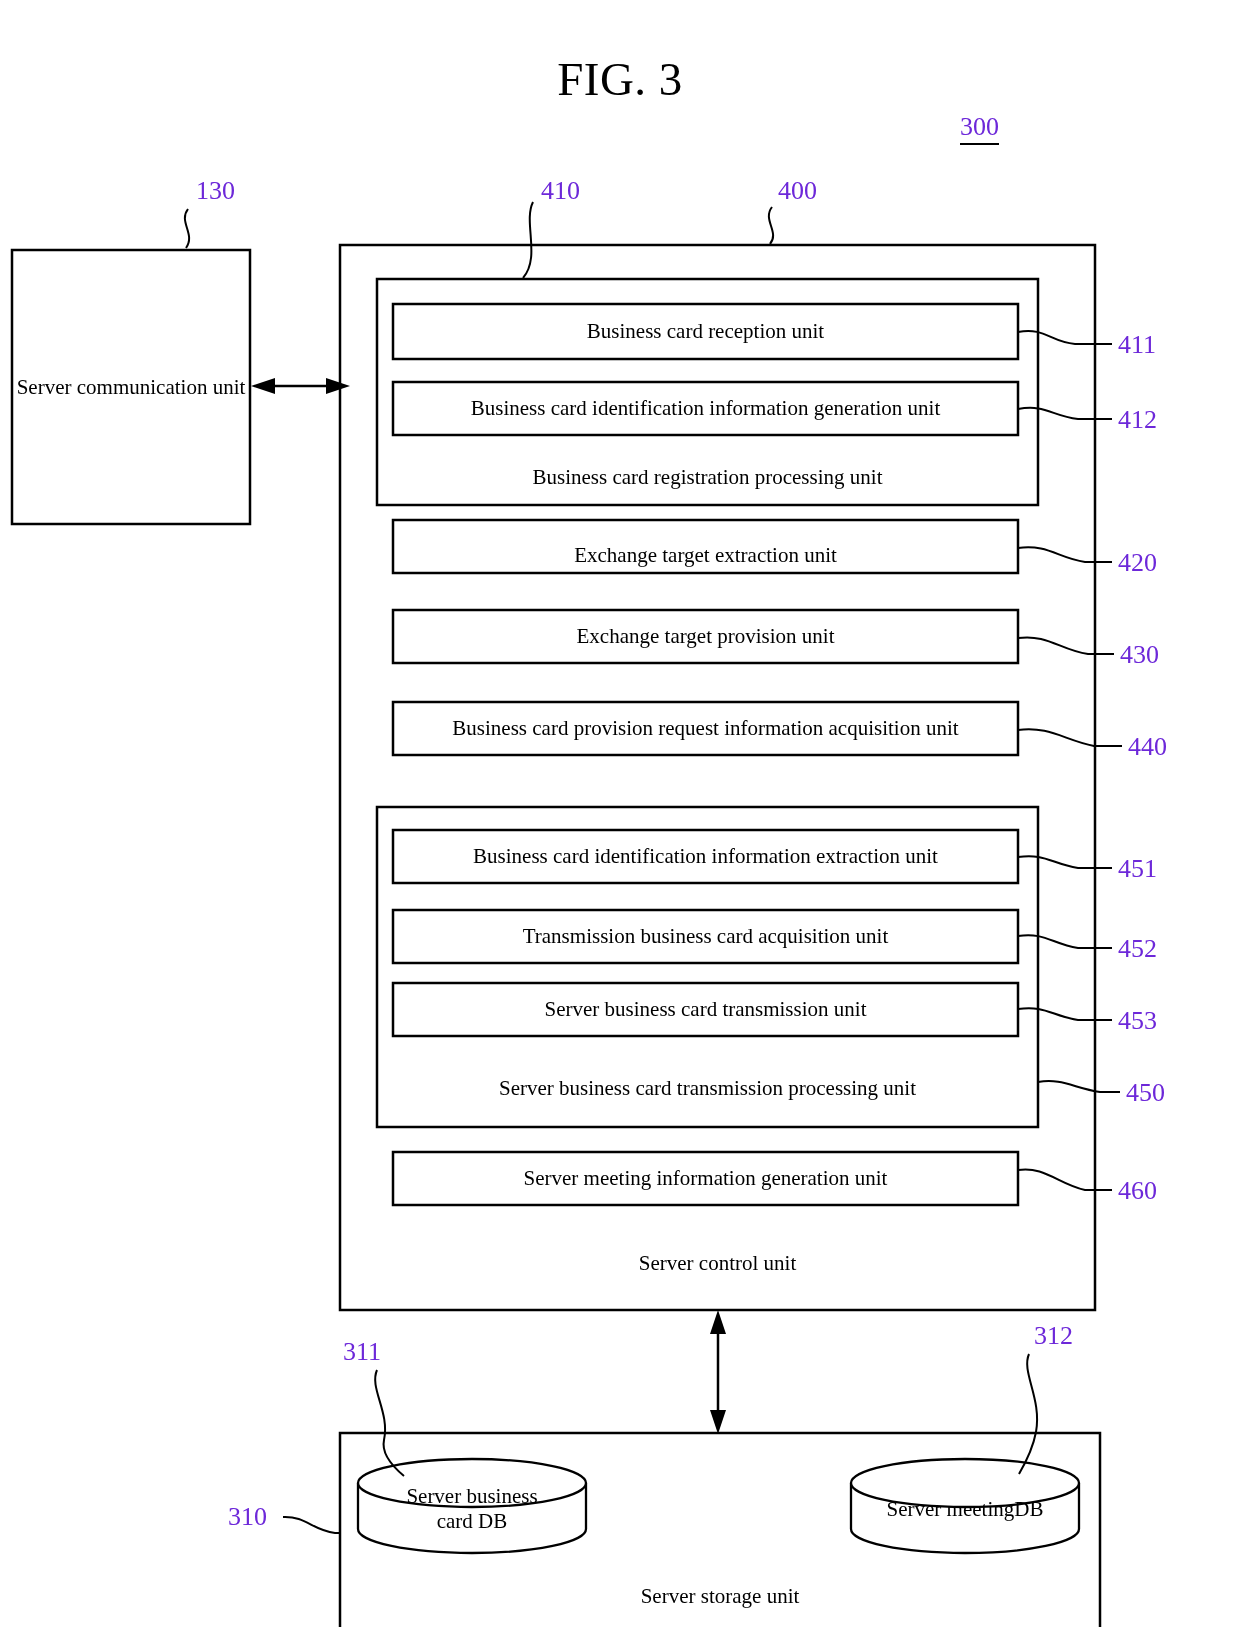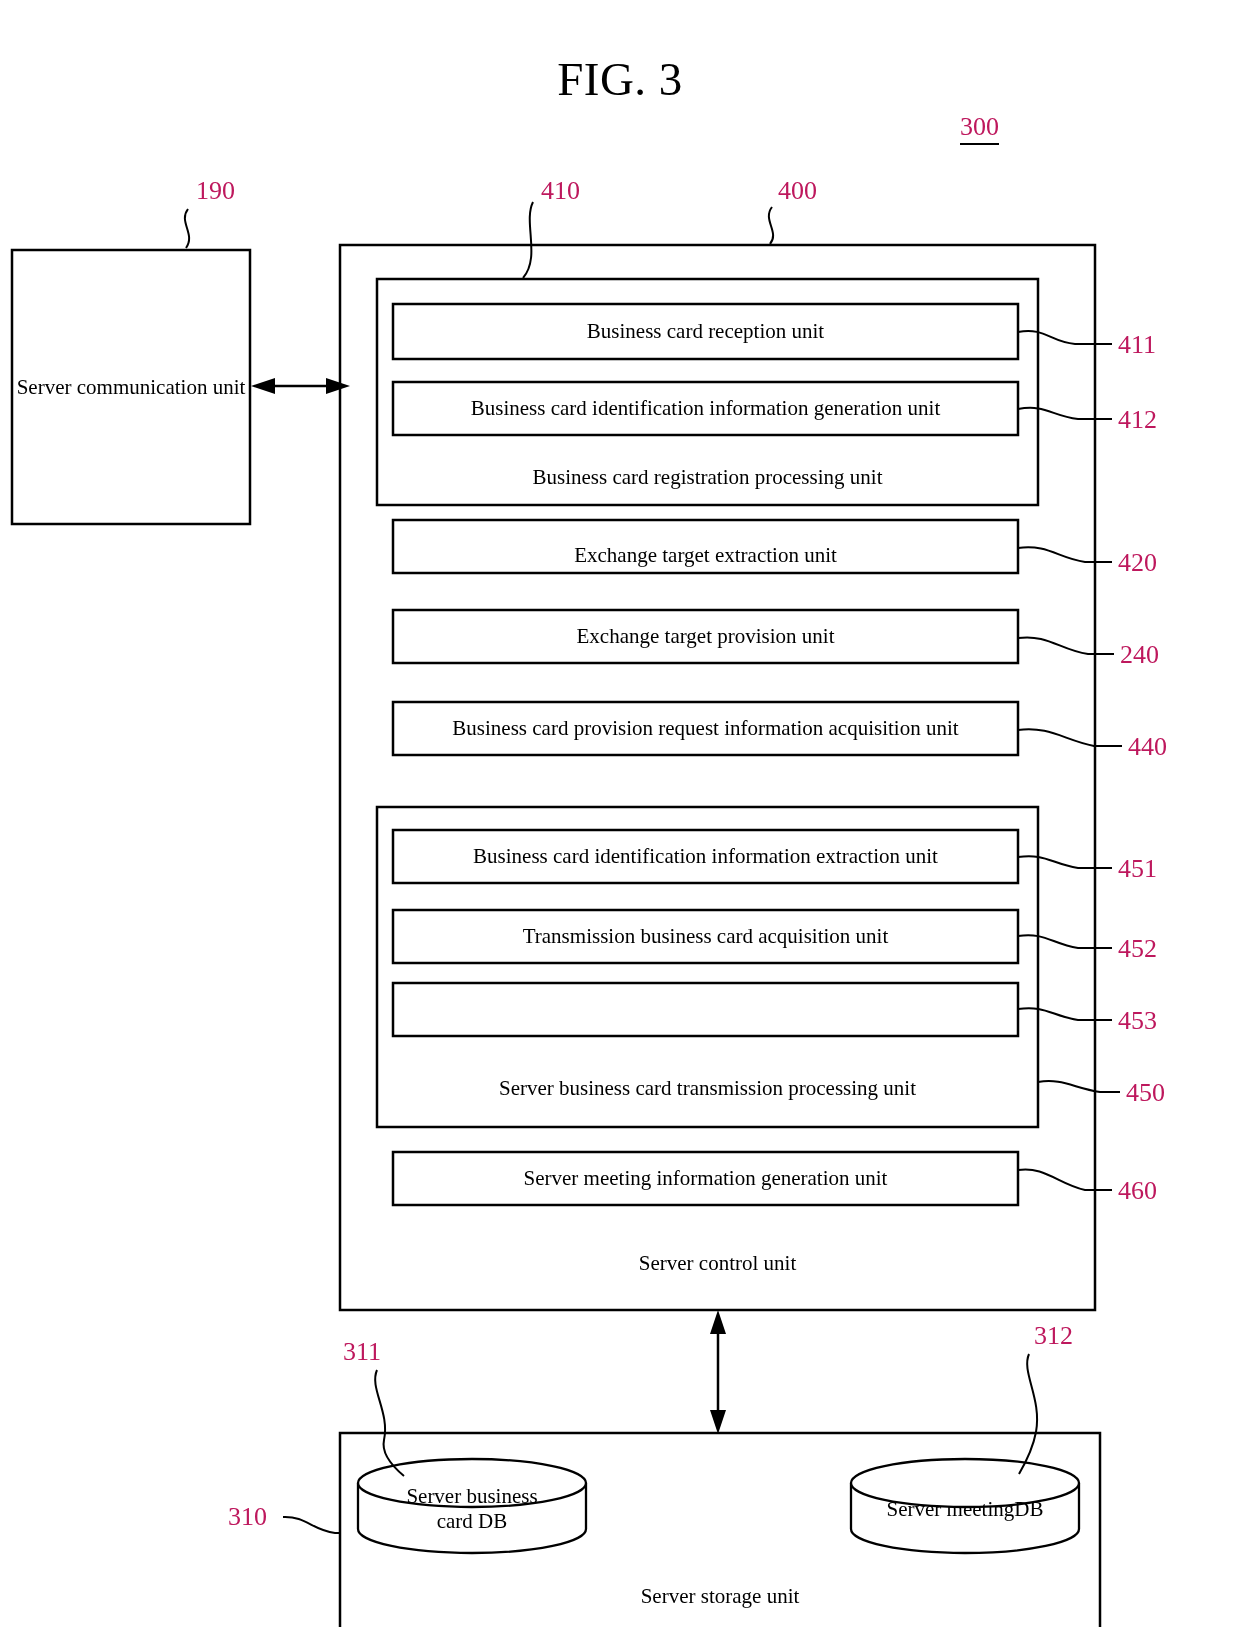--- a/index.html
+++ b/index.html
@@ -36,21 +36,21 @@
     letter-spacing: 0.5px;
     font-family: "Liberation Serif", "DejaVu Serif", serif;
   }
   .centered {
     text-align: center;
   }
   .refnum {
     position: absolute;
     font-family: "Liberation Serif", "DejaVu Serif", serif;
     font-size: 26px;
-    color: #be185d;
+    color: #6d28d9;
     white-space: pre;
   }
   .ref300 {
     font-size: 26px;
     border-bottom: 2px solid #000;
     padding-bottom: 1px;
   }
   .boxlabel {
     position: absolute;
     display: flex;
@@ -142,21 +142,21 @@
       <path d="M 851 1441 L 851 1487 A 114 24 0 0 0 1079 1487 L 1079 1441" fill="#fff" stroke="#000" stroke-width="2.3"></path>
       <ellipse cx="965" cy="1441" rx="114" ry="24" fill="#fff" stroke="#000" stroke-width="2.3"></ellipse>
     </g>
     <path d="M 1029 1312 C 1021 1330, 1042 1356, 1036 1390 C 1033 1406, 1026 1420, 1019 1432" fill="none" stroke="#000" stroke-width="2"></path>
 
   </svg>
 
   <div class="boxlabel" style="left:12px; top:208px; width:238px; height:274px;">
     <span>Server communication unit</span>
   </div>
-  <div class="refnum" style="left:196px; top:134px;">190</div>
+  <div class="refnum" style="left:196px; top:134px;">130</div>
 
   <div class="refnum" style="left:778px; top:134px;">400</div>
   <div class="refnum" style="left:541px; top:134px;">410</div>
 
   <div class="boxlabel" style="left:393px; top:262px; width:625px; height:55px;">
     <span>Business card reception unit</span>
   </div>
   <div class="refnum" style="left:1118px; top:288px;">411</div>
 
   <div class="boxlabel" style="left:393px; top:340px; width:625px; height:53px;">
@@ -169,37 +169,40 @@
   </div>
 
   <div class="boxlabel" style="left:393px; top:478px; width:625px; height:70px;">
     <span>Exchange target extraction unit</span>
   </div>
   <div class="refnum" style="left:1118px; top:506px;text-align:center;">420</div>
 
   <div class="boxlabel" style="left:393px; top:568px; width:625px; height:53px;">
     <span>Exchange target provision unit</span>
   </div>
-  <div class="refnum" style="left:1120px; top:598px;">240</div>
+  <div class="refnum" style="left:1120px; top:598px;">430</div>
 
   <div class="boxlabel" style="left:393px; top:660px; width:625px; height:53px;">
     <span>Business card provision request information acquisition unit</span>
   </div>
   <div class="refnum" style="left:1128px; top:690px;">440</div>
 
   <div class="boxlabel" style="left:393px; top:788px; width:625px; height:53px;">
     <span>Business card identification information extraction unit</span>
   </div>
   <div class="refnum" style="left:1118px; top:812px;">451</div>
 
   <div class="boxlabel" style="left:393px; top:868px; width:625px; height:53px;">
     <span>Transmission business card acquisition unit</span>
   </div>
   <div class="refnum" style="left:1118px; top:892px;">452</div>
 
+  <div class="boxlabel" style="left:393px; top:941px; width:625px; height:53px;">
+    <span>Server business card transmission unit</span>
+  </div>
   <div class="refnum" style="left:1118px; top:964px;">453</div>
 
   <div class="boxlabel" style="left:377px; top:1020px; width:661px; height:52px;">
     <span>Server business card transmission processing unit</span>
   </div>
   <div class="refnum" style="left:1126px; top:1036px;">450</div>
 
   <div class="boxlabel" style="left:393px; top:1110px; width:625px; height:53px;">
     <span>Server meeting information generation unit</span>
   </div>

